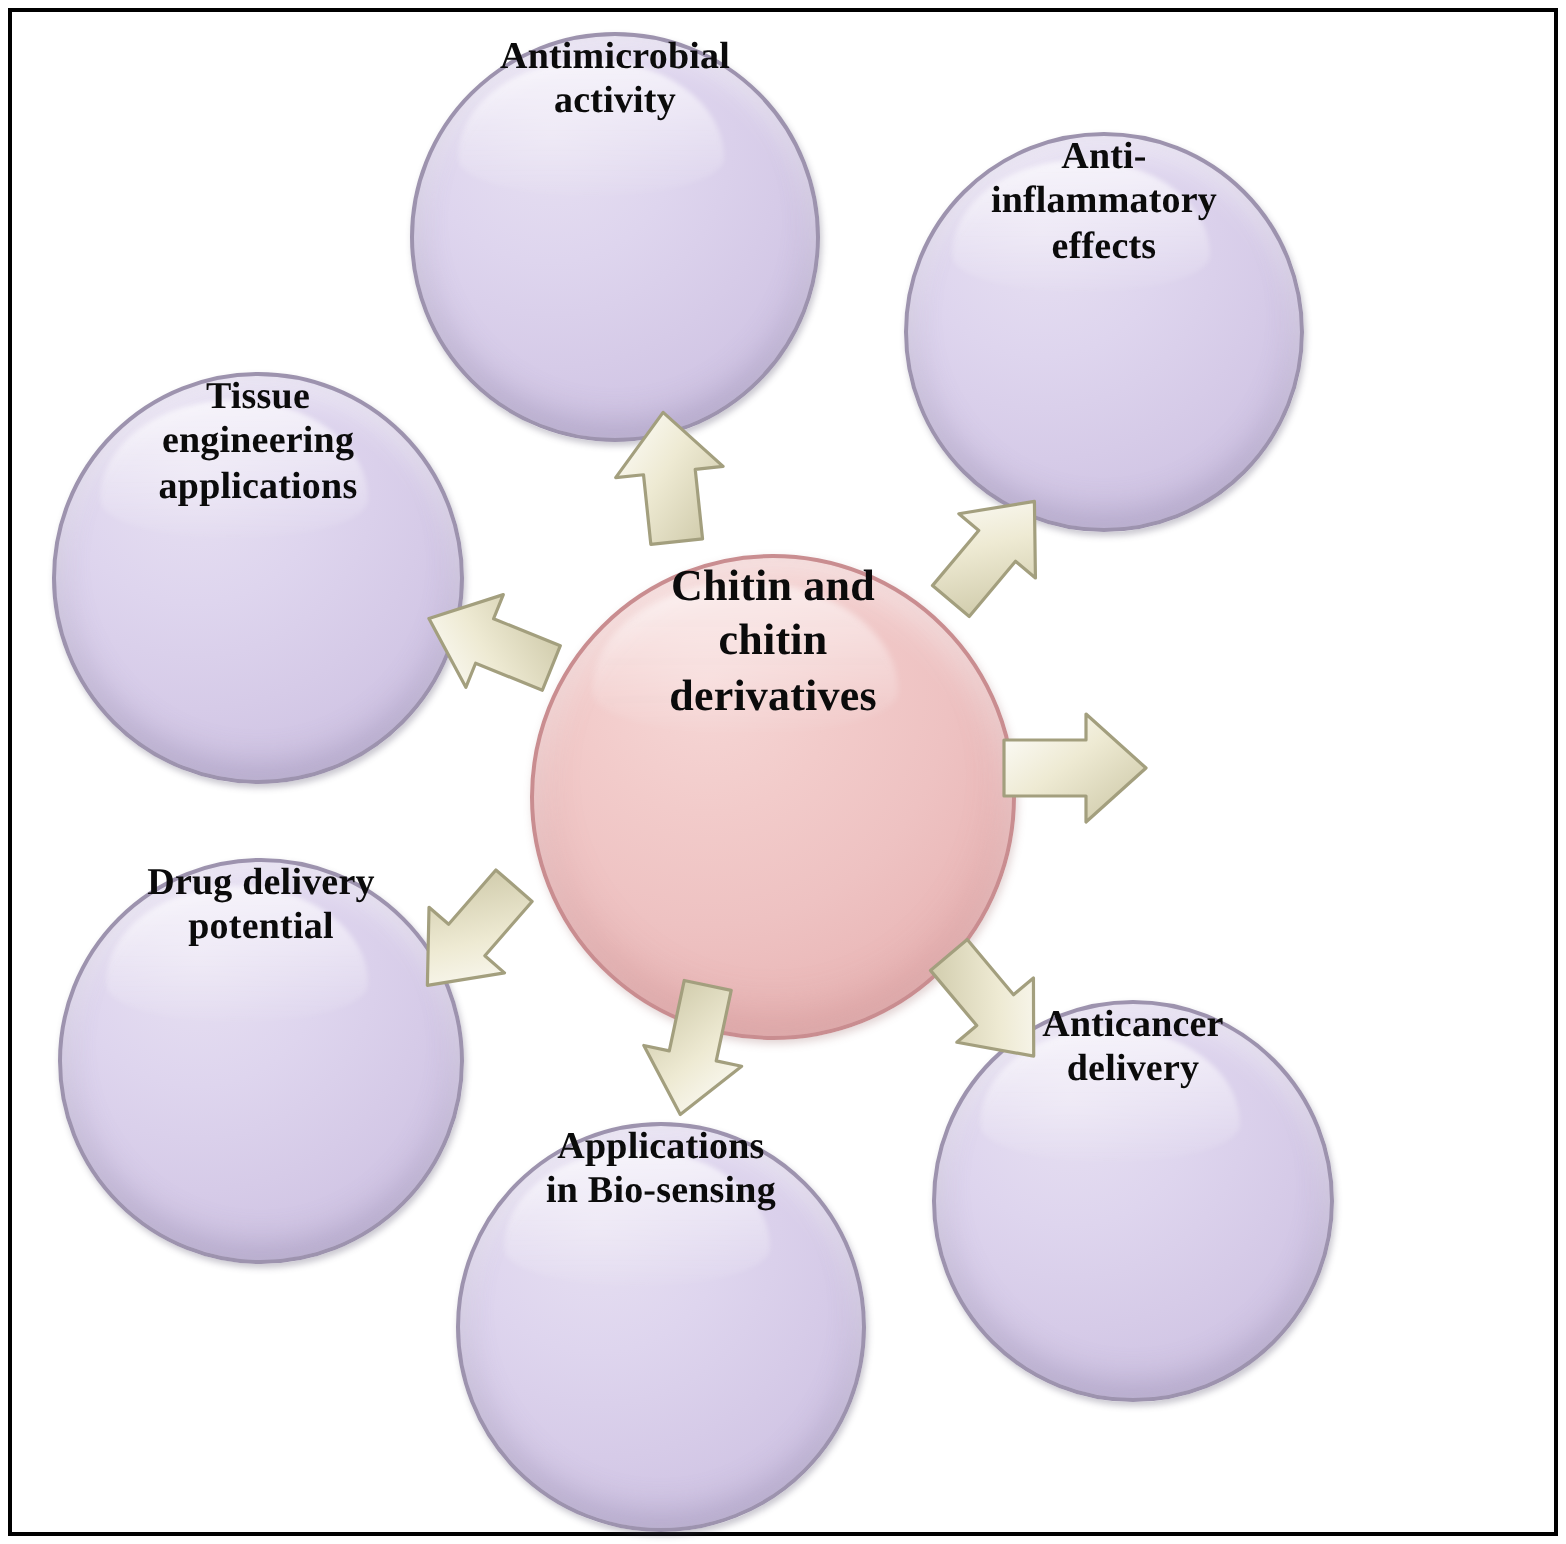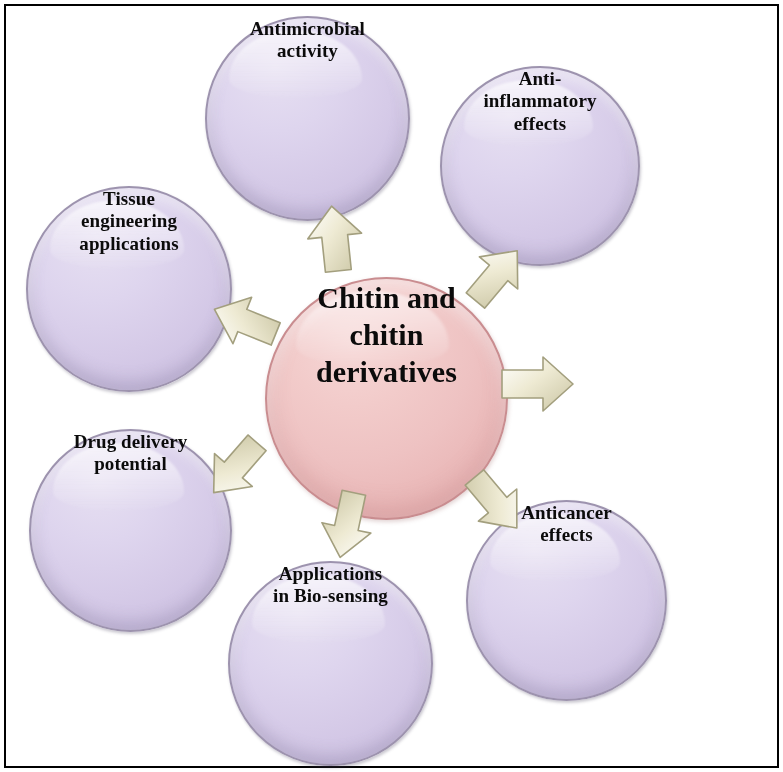--- a/index.html
+++ b/index.html
@@ -97,21 +97,21 @@
     width: 64%;
     height: 32%;
     border-radius: 50% 50% 48% 48% / 72% 72% 28% 28%;
     background: linear-gradient(to bottom, rgba(255,255,255,0.60), rgba(255,255,255,0.02));
     filter: blur(1.5px);
     z-index: 2;
     pointer-events: none;
   }
 
   .node.center .node-label {
-    font-size: 30px;
+    font-size: 22px;
     line-height: 1.24;
   }
   .node.satellite .node-label {
     font-size: 19px;
   }
 
   
   .arrow {
     position: absolute;
     z-index: 5;
@@ -227,30 +227,30 @@
         <path d="M40 6 L65 36 L52 36 L52 72 L28 72 L28 36 L15 36 Z" fill="url(#ag7)" stroke="#a39f7e" stroke-width="1.6" stroke-linejoin="round"></path>
       </g>
     </svg>
   </div>
 
   <div class="node satellite" style="left:205px; top:16px; width:205px; height:205px;">
     <span class="node-label">Antimicrobial
 activity</span>
   </div>
 
-  <div class="node satellite" style="left:440px; top:66px; width:200px; height:200px;">
+  <div class="node satellite" style="left:452px; top:66px; width:200px; height:200px;">
     <span class="node-label">Anti-
 inflammatory
 effects</span>
   </div>
 
 
   <div class="node satellite" style="left:466px; top:500px; width:201px; height:201px;">
     <span class="node-label">Anticancer
-effects</span>
+delivery</span>
   </div>
 
   <div class="node satellite" style="left:228px; top:561px; width:205px; height:205px;">
     <span class="node-label">Applications
 in Bio-sensing</span>
   </div>
 
   <div class="node satellite" style="left:29px; top:429px; width:203px; height:203px;">
     <span class="node-label">Drug delivery
 potential</span>

